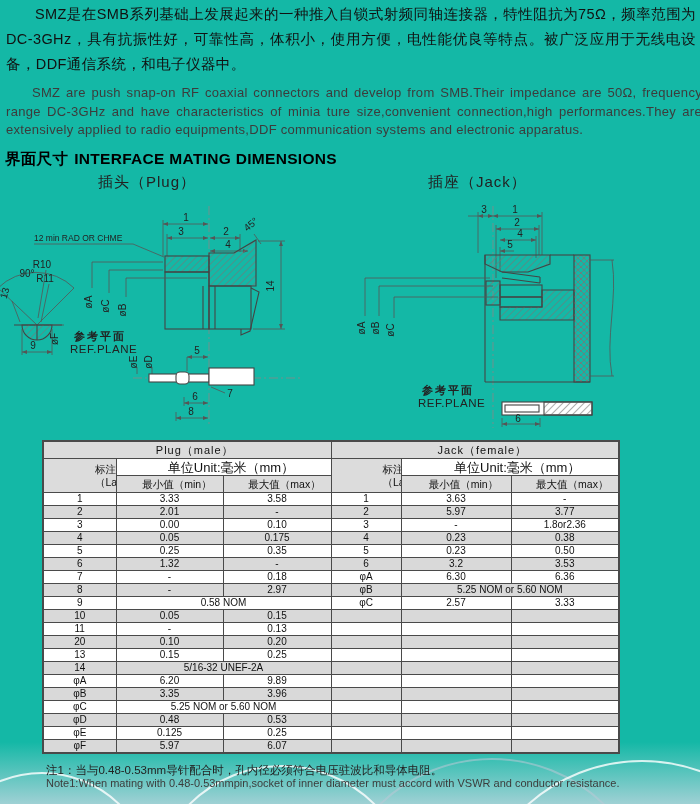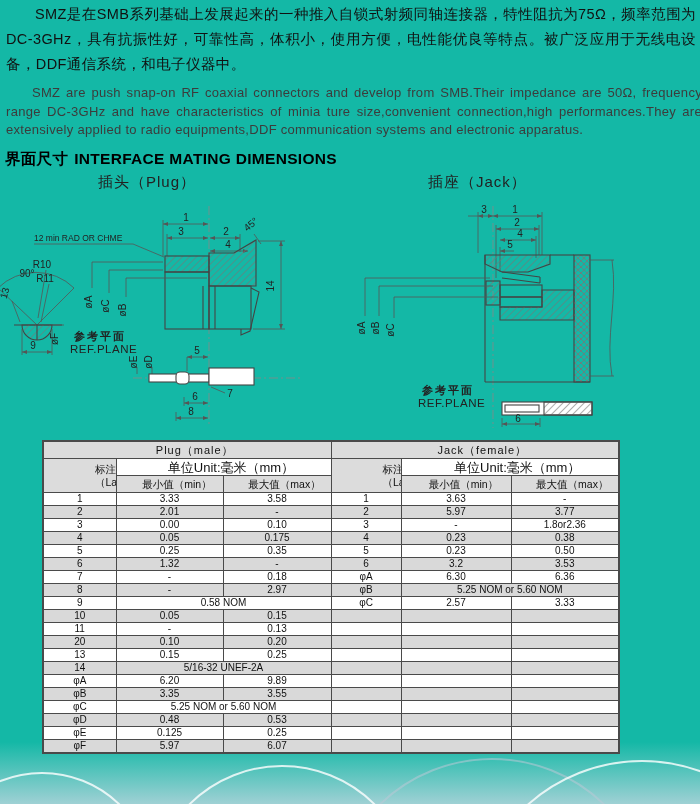--- a/index.html
+++ b/index.html
@@ -400,21 +400,21 @@
           <td>φA</td>
           <td>6.20</td>
           <td>9.89</td>
           <td></td>
           <td></td>
           <td></td>
         </tr>
         <tr class="shaded">
           <td>φB</td>
           <td>3.35</td>
-          <td>3.55</td>
+          <td>3.96</td>
           <td></td>
           <td></td>
           <td></td>
         </tr>
         <tr>
           <td>φC</td>
           <td colspan="2">5.25 NOM or 5.60 NOM</td>
           <td></td>
           <td></td>
           <td></td>
@@ -439,20 +439,24 @@
           <td>φF</td>
           <td>5.97</td>
           <td>6.07</td>
           <td></td>
           <td></td>
           <td></td>
         </tr>
       </tbody>
   </table>
 
+  <div class="notes">
+    <div class="note-zh">注1：当与0.48-0.53mm导针配合时，孔内径必须符合电压驻波比和导体电阻。</div>
+    <div class="note-en">Note1:When mating with 0.48-0.53mmpin,socket of inner diameter must accord with VSWR and conductor resistance.</div>
+  </div>
 
   <div class="wm">
     <div class="wm-c c1"></div>
     <div class="wm-c c2"></div>
     <div class="wm-c c3"></div>
     <div class="wm-c c4"></div>
   </div>
 
 </div>
 

